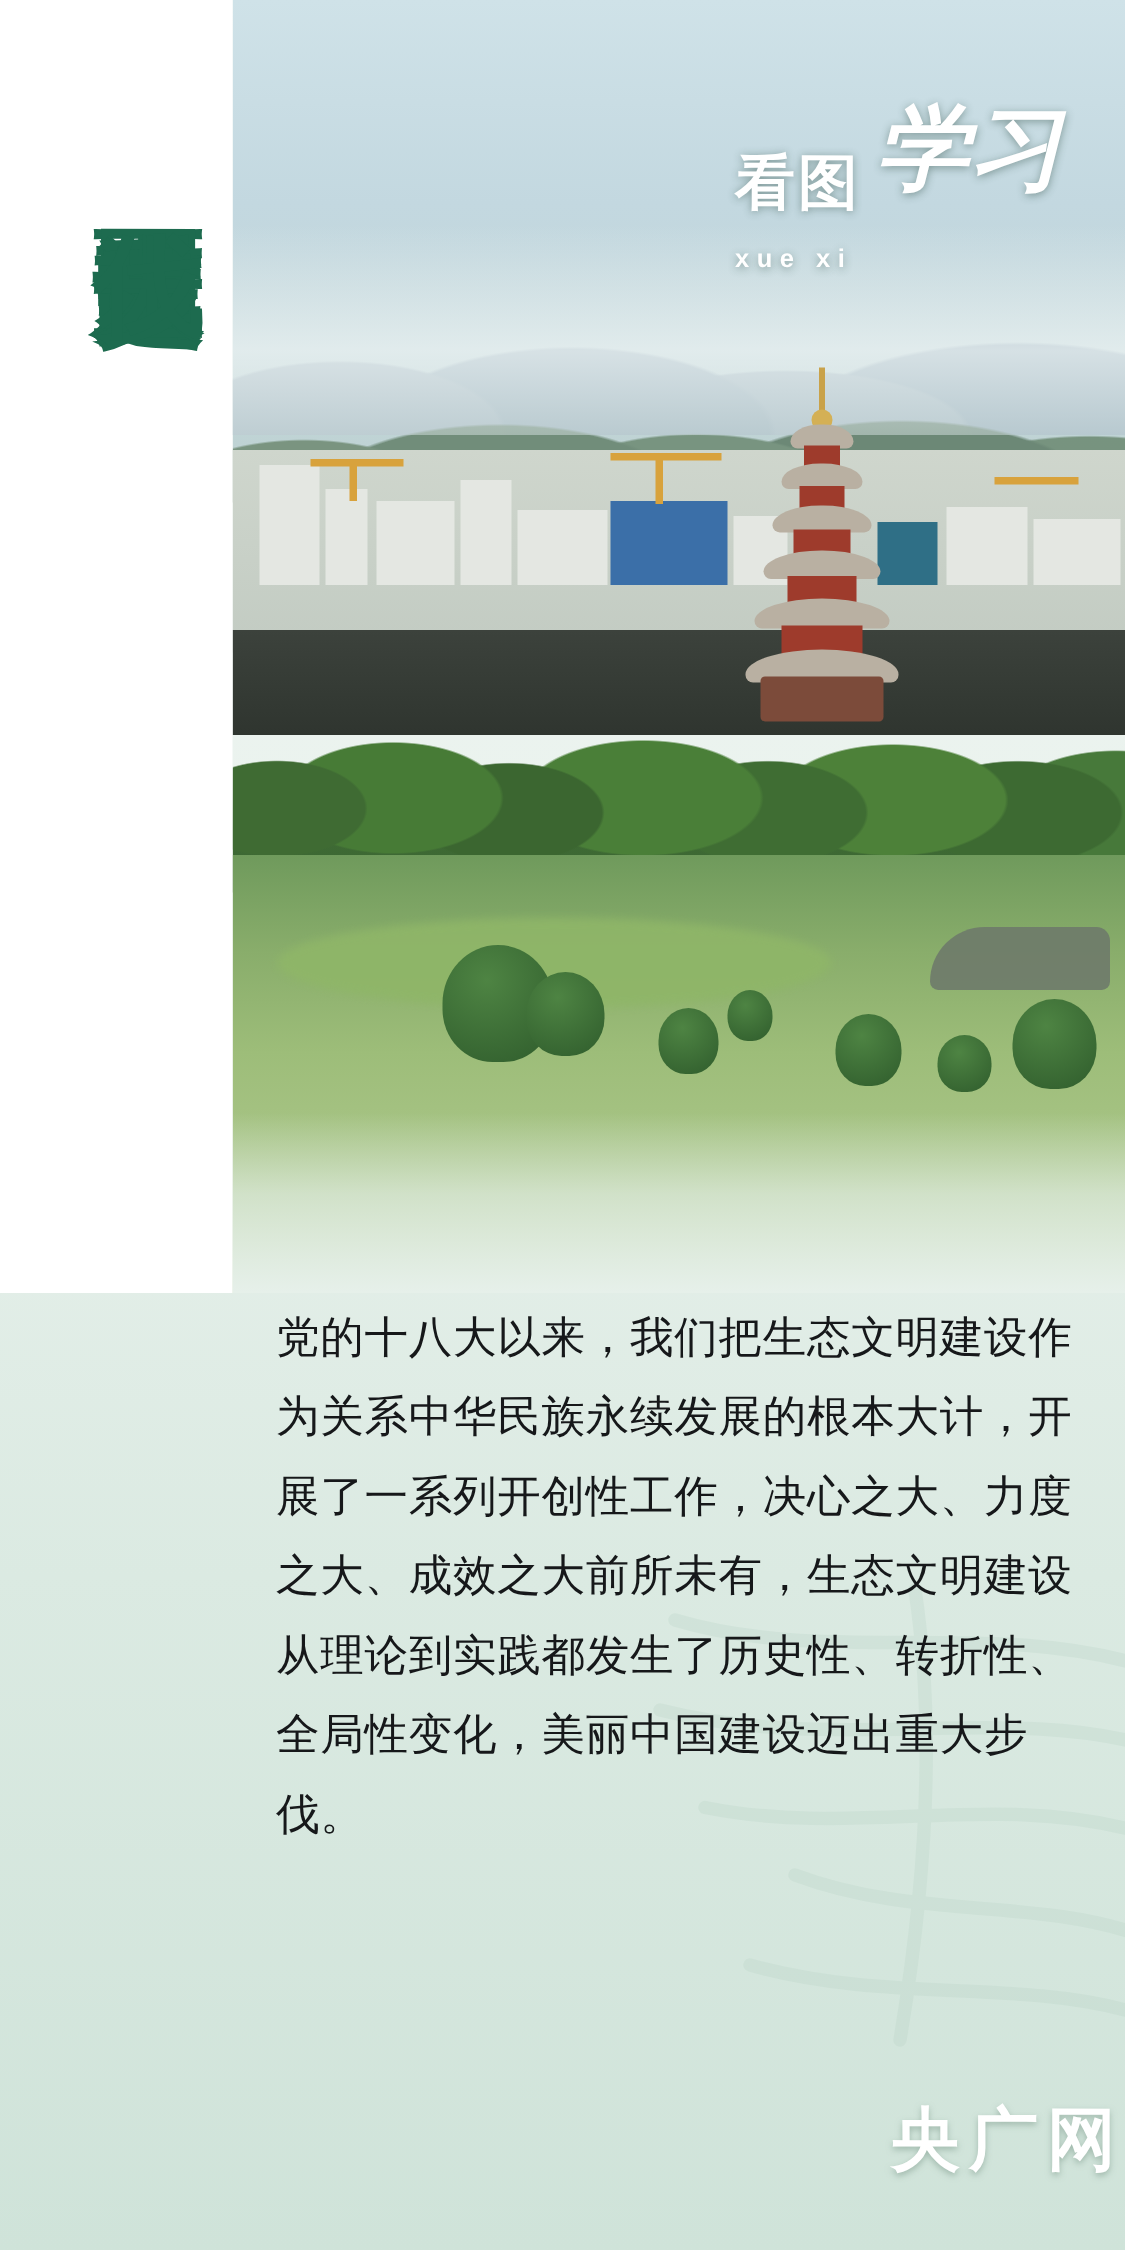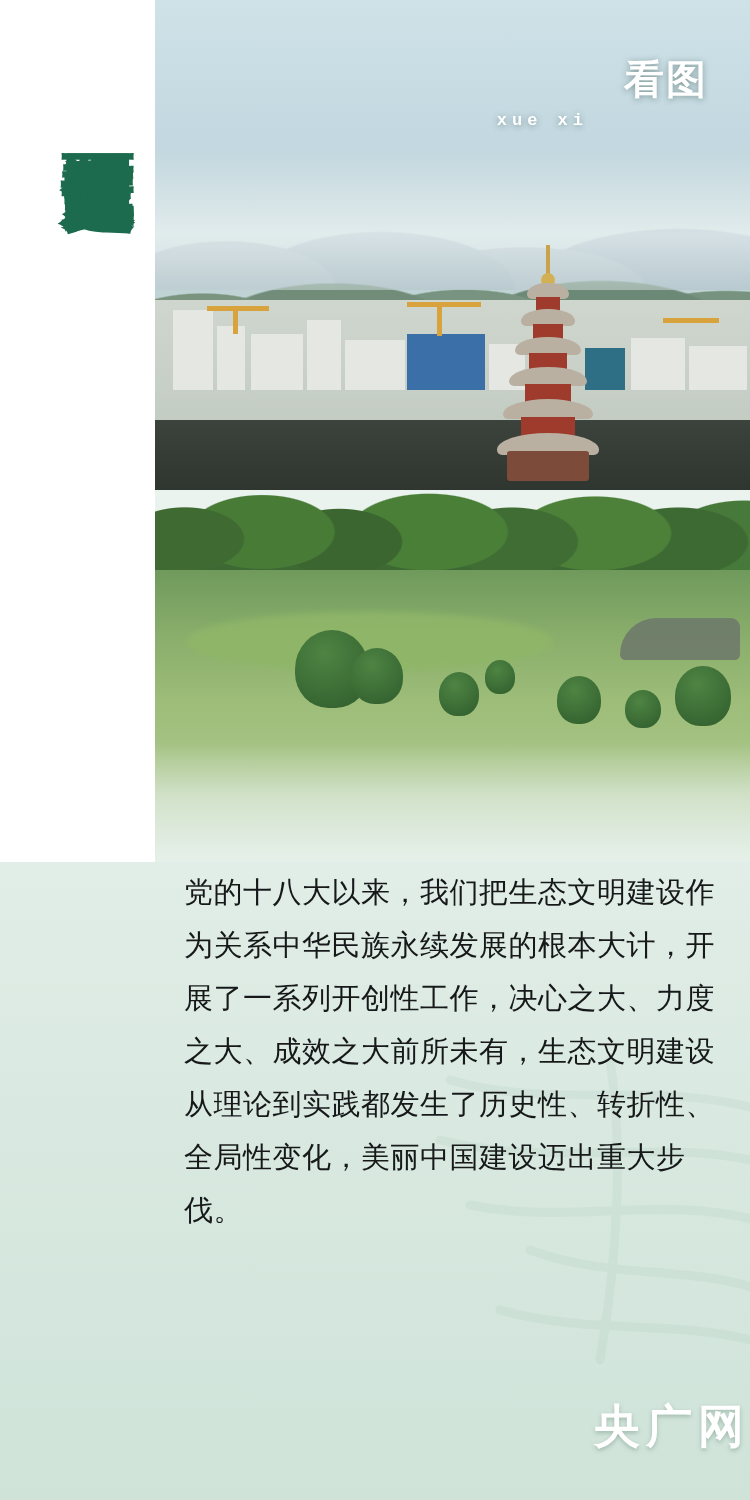--- a/index.html
+++ b/index.html
@@ -163,36 +163,37 @@
     display: flex;
     align-items: center;
     justify-content: flex-end;
     gap: 10px;
   }
   .logo-main {
     font-size: 40px;
     font-weight: 700;
     letter-spacing: 2px;
     font-family: "Liberation Serif", "DejaVu Serif", serif;
+    margin-top: 42px;
   }
   .logo-script {
     font-size: 62px;
     font-weight: 700;
     font-style: italic;
     line-height: .9;
     font-family: "Liberation Serif", "DejaVu Serif", serif;
   }
   .logo-pinyin {
     font-size: 17px;
     letter-spacing: 5px;
     font-weight: 700;
-    margin-top: 4px;
+    margin-top: 14px;
     margin-right: 120px;
-    text-align: right;
-    font-family: Liberation Mono, monospace;
+    text-align: left;
+    font-family: Liberation Sans, sans-serif;
   }
 
   
   .body-text {
     position: absolute;
     left: 184px;
     top: 866px;
     width: 534px;
     font-size: 29px;
     line-height: 53px;
@@ -310,20 +311,21 @@
 
     <div class="photo-fade"></div>
   </div>
 
   <div class="left-band"></div>
   <div class="title">美丽中国建设迈出重大步伐</div>
 
   <div class="logo">
     <div class="logo-row">
       <span class="logo-main">看图</span>
+      <span class="logo-script">学习</span>
     </div>
     <div class="logo-pinyin">xue xi</div>
   </div>
 
   <div class="body-text">党的十八大以来，我们把生态文明建设作为关系中华民族永续发展的根本大计，开展了一系列开创性工作，决心之大、力度之大、成效之大前所未有，生态文明建设从理论到实践都发生了历史性、转折性、全局性变化，美丽中国建设迈出重大步伐。</div>
 
 
   <div class="footer">
     <span class="footer-brand">央广网</span>
   </div>

